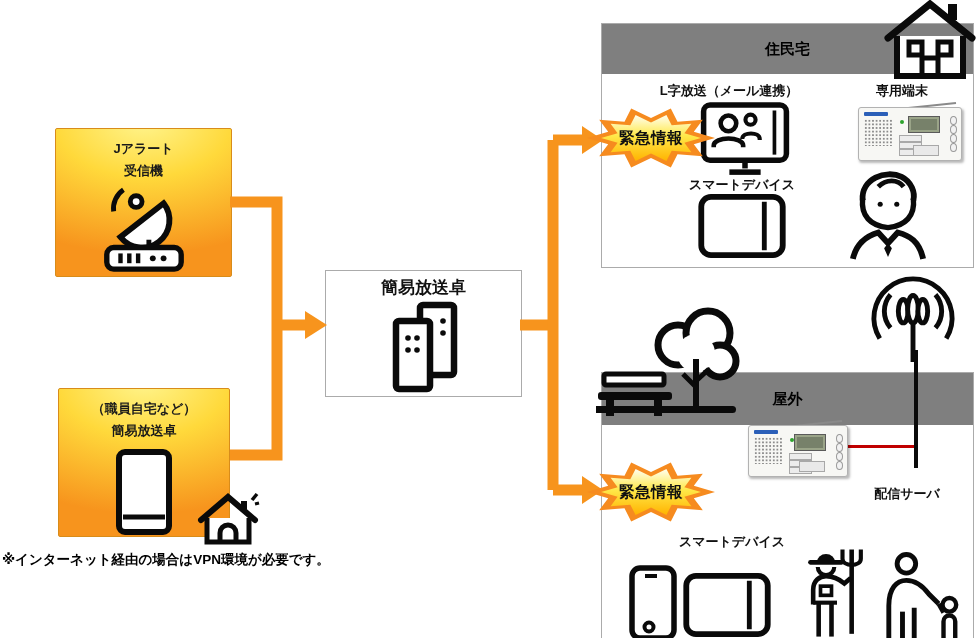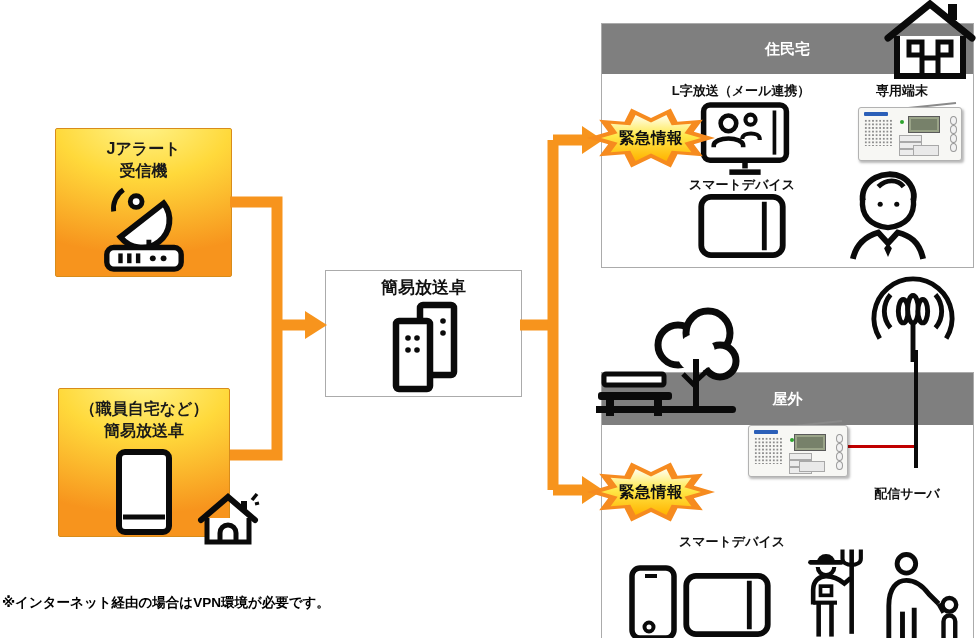--- a/index.html
+++ b/index.html
@@ -6,37 +6,37 @@
   #canvas{
     position:relative;width:980px;height:638px;background:#fff;overflow:hidden;
     font-family:"Liberation Sans","DejaVu Sans",sans-serif;color:#111;
   }
   
   .src-box{
     position:absolute;
     background:radial-gradient(ellipse 120% 90% at 50% -5%, #fff48c 0%, #ffd93b 42%, #f7941d 100%);
     border:1px solid #d88c1a;border-radius:2px;text-align:center;
   }
-  .src-box .ttl{font-size:16px;font-weight:bold;line-height:22px;padding-top:9px;color:#1a1a1a;}
+  .src-box .ttl{font-size:13px;font-weight:bold;line-height:22px;padding-top:9px;color:#1a1a1a;}
   
   .server-box{
     position:absolute;left:325px;top:270px;width:195px;height:125px;
     background:#fff;border:1.5px solid #ababab;text-align:center;
   }
   .server-box .ttl{font-size:17px;font-weight:bold;padding-top:5px;}
   
   .panel{position:absolute;width:371px;background:#fff;border:1px solid #ababab;}
   .panel-header{
     position:absolute;left:0;top:0;right:0;background:#7f7f7f;
-    color:#ffffff;font-size:15px;font-weight:bold;text-align:center;
+    color:#000000;font-size:15px;font-weight:bold;text-align:center;
     display:flex;align-items:center;justify-content:center;
   }
   .lbl{position:absolute;font-size:13px;font-weight:bold;text-align:center;white-space:nowrap;}
   
-  .note{position:absolute;left:2px;top:551px;font-size:13.5px;font-weight:bold;color:#000;margin-top:43px;}
+  .note{position:absolute;left:2px;top:551px;font-size:13.5px;font-weight:bold;color:#000;}
   
   .badge{position:absolute;width:130px;height:64px;z-index:9;}
   .badge svg{position:absolute;inset:0;}
   .badge .badge-text{
     position:absolute;inset:0;display:flex;align-items:center;justify-content:center;
     font-size:15.5px;font-weight:bold;color:#111;letter-spacing:0.5px;
   }
   
   .radio{position:absolute;z-index:6;}
   .radio .ant{position:absolute;right:6px;top:1px;width:46%;height:2px;background:#8a8a8a;
@@ -138,21 +138,21 @@
         <circle cx="33" cy="37" r="2.8" fill="#0a0a0a"></circle>
       <circle cx="24" cy="49" r="2.8" fill="#0a0a0a"></circle>
         <circle cx="33" cy="49" r="2.8" fill="#0a0a0a"></circle>
     </svg>
   </div>
 
   <div class="panel" style="left:601px;top:23px;height:243px;">
     <div class="panel-header" style="height:50px;">
       <span>住民宅</span>
     </div>
-    <div class="lbl" style="left:24px;top:58px;width:230px;">L字放送（メール連携）</div>
+    <div class="lbl" style="left:12px;top:58px;width:230px;">L字放送（メール連携）</div>
     <div class="lbl" style="left:240px;top:58px;width:120px;">専用端末</div>
     <div class="lbl" style="left:40px;top:152px;width:200px;">スマートデバイス</div>
 
     <svg class="icon" style="left:97px;top:75px;" width="92" height="80" viewBox="0 0 100 82">
       <rect x="5" y="4" width="90" height="60" rx="7" fill="#fff" stroke="#0a0a0a" stroke-width="6"></rect>
       <line x1="82" y1="10" x2="82" y2="58" stroke="#0a0a0a" stroke-width="4"></line>
       <circle cx="32" cy="24" r="8.5" fill="none" stroke="#0a0a0a" stroke-width="5"></circle>
       <path d="M16,50 v-2 c0,-10 32,-10 32,0 v2" fill="none" stroke="#0a0a0a" stroke-width="5"></path>
       <circle cx="56" cy="20" r="5.5" fill="none" stroke="#0a0a0a" stroke-width="4.5"></circle>
       <path d="M47,41 c0,-8 19,-8 19,0 v1" fill="none" stroke="#0a0a0a" stroke-width="4.5"></path>

